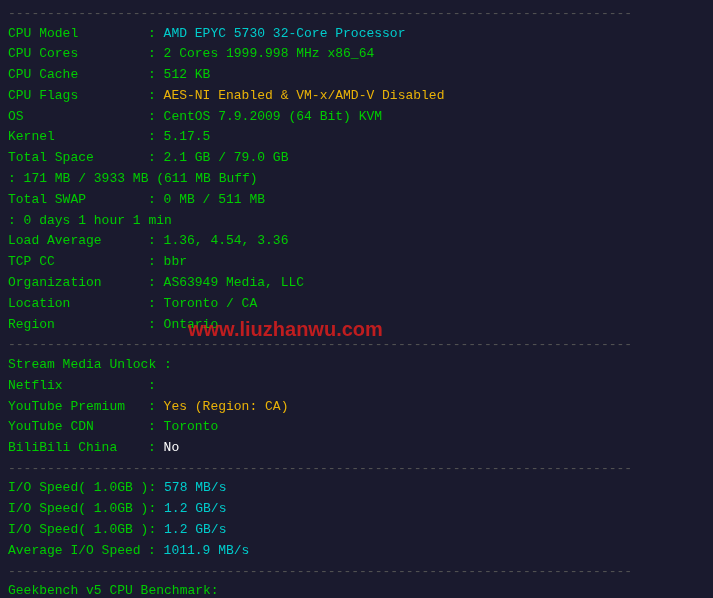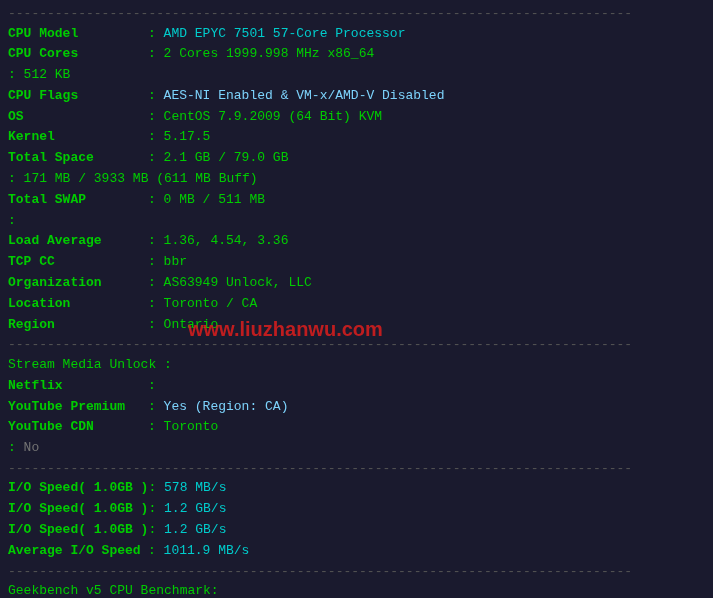--- a/index.html
+++ b/index.html
@@ -13,54 +13,54 @@
       min-height: 598px;
     }
     .line {
       display: flex;
       line-height: 1.6;
       white-space: pre;
     }
     .label {
       color: #00cc00;
       min-width: 140px;
-      font-weight: bold;
     }
     .value-green { color: #00cc00; }
-    .value-yellow { color: #7dd3fc; }
+    .value-yellow { color: #eab308; }
     .value-cyan { color: #00cccc; }
-    .value-red { color: #737373; }
+    .value-red { color: #ffffff; }
     .content-block {
       position: relative;
     }
     .sep-line {
       color: #555555;
       font-size: 13px;
       line-height: 1.5;
     }
   </style>
 </head>
 <body>
 
 <div class="content-block">
 
   <div class="sep-line">--------------------------------------------------------------------------------</div>
 
   <div>
     <div class="line">
       <span class="label">CPU Model    </span>
       <span>: </span>
-      <span class="value-cyan">AMD EPYC 7501 57-Core Processor</span>
+      <span class="value-cyan">AMD EPYC 5730 32-Core Processor</span>
     </div>
     <div class="line">
       <span class="label">CPU Cores    </span>
       <span>: </span>
       <span class="value-green">2 Cores 1999.998 MHz x86_64</span>
     </div>
     <div class="line">
+      <span class="label">CPU Cache    </span>
       <span>: </span>
       <span class="value-green">512 KB</span>
     </div>
     <div class="line">
       <span class="label">CPU Flags    </span>
       <span>: </span>
       <span class="value-yellow">AES-NI Enabled &amp; VM-x/AMD-V Disabled</span>
     </div>
     <div class="line">
       <span class="label">OS           </span>
@@ -81,35 +81,36 @@
       <span>: </span>
       <span class="value-green">171 MB / 3933 MB (611 MB Buff)</span>
     </div>
     <div class="line">
       <span class="label">Total SWAP   </span>
       <span>: </span>
       <span class="value-green">0 MB / 511 MB</span>
     </div>
     <div class="line">
       <span>: </span>
+      <span class="value-green">0 days 1 hour 1 min</span>
     </div>
     <div class="line">
       <span class="label">Load Average </span>
       <span>: </span>
       <span class="value-green">1.36, 4.54, 3.36</span>
     </div>
     <div class="line">
       <span class="label">TCP CC       </span>
       <span>: </span>
       <span class="value-green">bbr</span>
     </div>
     <div class="line">
       <span class="label">Organization </span>
       <span>: </span>
-      <span class="value-green">AS63949 Unlock, LLC</span>
+      <span class="value-green">AS63949 Media, LLC</span>
     </div>
     <div class="line">
       <span class="label">Location     </span>
       <span>: </span>
       <span class="value-green">Toronto / CA</span>
     </div>
 
     <div class="line" style="position:relative;">
       <span class="label">Region       </span>
       <span>: </span>
@@ -132,20 +133,21 @@
       <span class="label">YouTube Premium</span>
       <span>: </span>
       <span class="value-yellow">Yes (Region: CA)</span>
     </div>
     <div class="line">
       <span class="label">YouTube CDN  </span>
       <span>: </span>
       <span class="value-green">Toronto</span>
     </div>
     <div class="line">
+      <span class="label">BiliBili China</span>
       <span>: </span>
       <span class="value-red">No</span>
     </div>
   </div>
 
   <div class="sep-line">--------------------------------------------------------------------------------</div>
 
   <div>
     <div class="line">
       <span class="label">I/O Speed( 1.0GB )</span>

